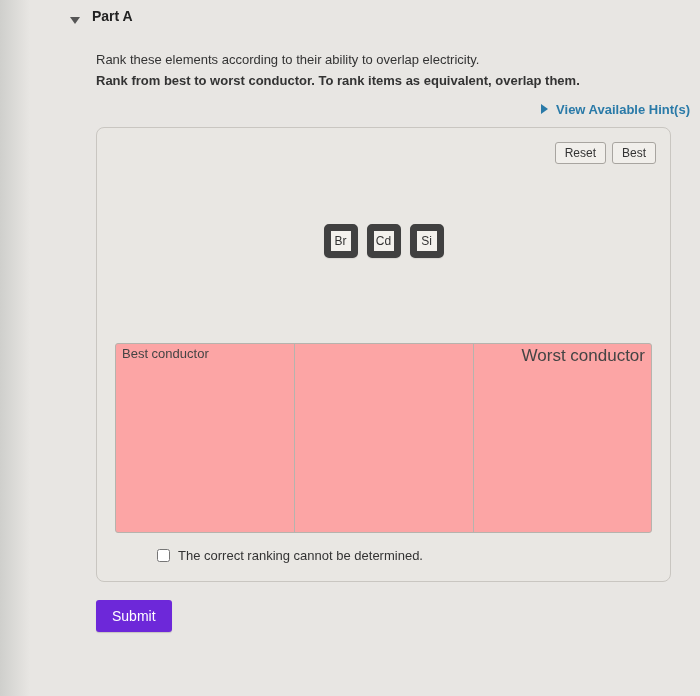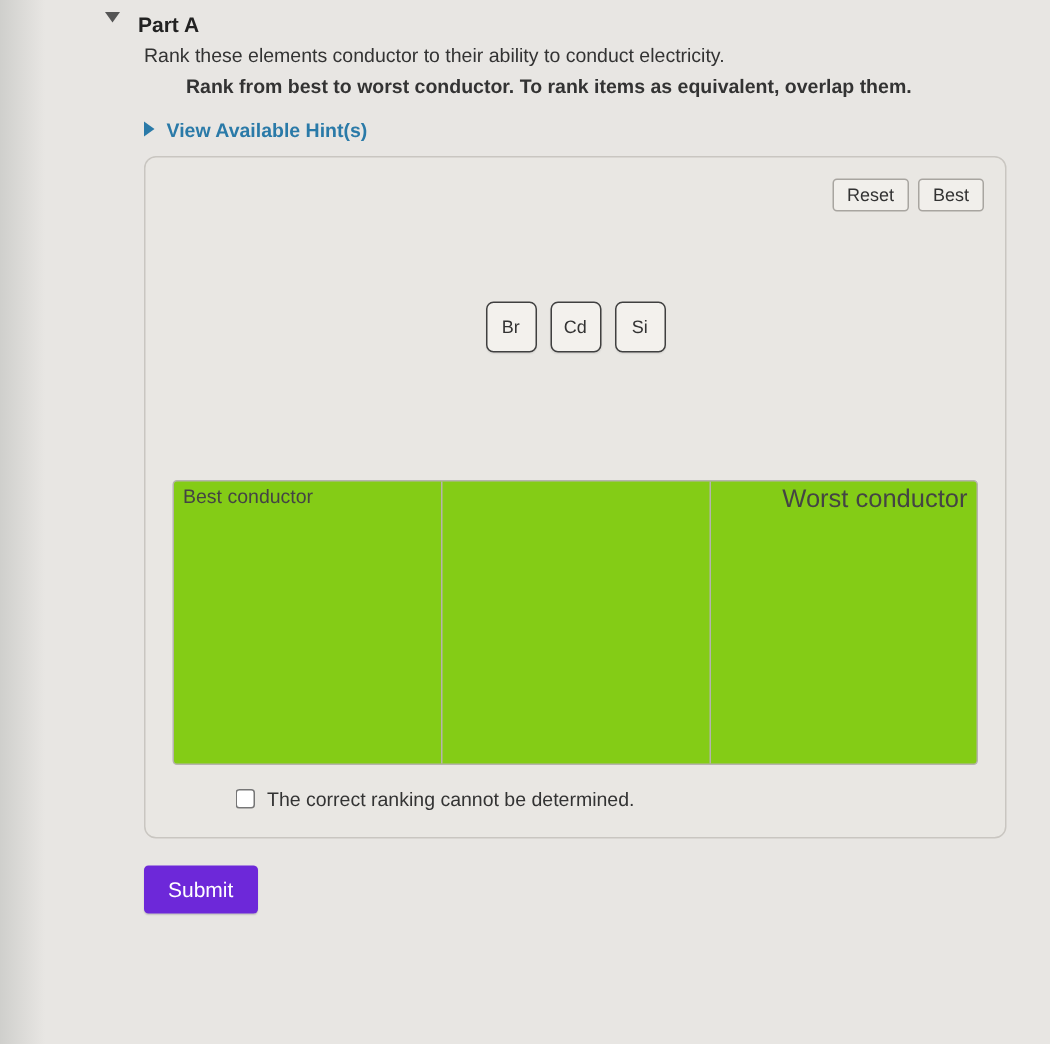--- a/index.html
+++ b/index.html
@@ -26,22 +26,22 @@
     }
     .content {
       position: absolute;
       left: 62px;
       top: 0;
       right: 10px;
       padding-top: 8px;
     }
     .part-header {
       display: flex;
-      align-items: flex-start;
-      margin-bottom: 3px;
+      align-items: flex-end;
+      margin-bottom: 26px;
       margin-left: 8px;
     }
     .chev-down {
       width: 0;
       height: 0;
       border-left: 5px solid transparent;
       border-right: 5px solid transparent;
       border-top: 7px solid #555;
       margin-right: 12px;
     }
@@ -51,29 +51,29 @@
       color: #222;
     }
     .instructions {
       margin-left: 34px;
       margin-bottom: 4px;
       line-height: 1.6;
       color: #333;
     }
     .instructions .bold {
       font-weight: bold;
-      margin-left: 28px;
     }
     .hints-row {
       display: flex;
       align-items: center;
       margin-left: 34px;
       margin-top: 10px;
       margin-bottom: 10px;
       cursor: pointer;
+      justify-content: flex-end;
     }
     .chev-right {
       width: 0;
       height: 0;
       border-top: 5px solid transparent;
       border-bottom: 5px solid transparent;
       border-left: 7px solid #2a7aa8;
       margin-right: 8px;
     }
     .hints-link {
@@ -107,38 +107,38 @@
     }
     .tiles-row {
       display: flex;
       justify-content: center;
       gap: 9px;
       margin-bottom: 85px;
     }
     .tile {
       width: 34px;
       height: 34px;
-      border: 1px solid #404040;
+      border: 7px solid #404040;
       border-radius: 5px;
       background: #f3f1ed;
       display: flex;
       align-items: center;
       justify-content: center;
       font-size: 12px;
       cursor: move;
       color: #333;
       box-shadow: 0 1px 1px rgba(0,0,0,0.08);
     }
     .rank-box {
       position: relative;
       border: 1px solid #b6b3ad;
       border-radius: 3px;
       height: 190px;
       margin: 0 4px 15px 4px;
-      background: #84cc16;
+      background: #fca5a5;
     }
     .rank-label-left {
       position: absolute;
       top: 2px;
       left: 6px;
       font-size: 13px;
       color: #444;
       z-index: 2;
     }
     .rank-label-right {
@@ -190,21 +190,21 @@
 <div class="left-edge"></div>
 
 <div class="content">
 
   <div class="part-header">
     <div class="chev-down"></div>
     <div class="part-title">Part A</div>
   </div>
 
   <div class="instructions">
-    <div>Rank these elements conductor to their ability to conduct electricity.</div>
+    <div>Rank these elements according to their ability to overlap electricity.</div>
     <div class="bold">Rank from best to worst conductor. To rank items as equivalent, overlap them.</div>
   </div>
 
   <div class="hints-row">
     <div class="chev-right"></div>
     <span class="hints-link">View Available Hint(s)</span>
   </div>
 
   <div class="work-panel">
     <div class="panel-top">

